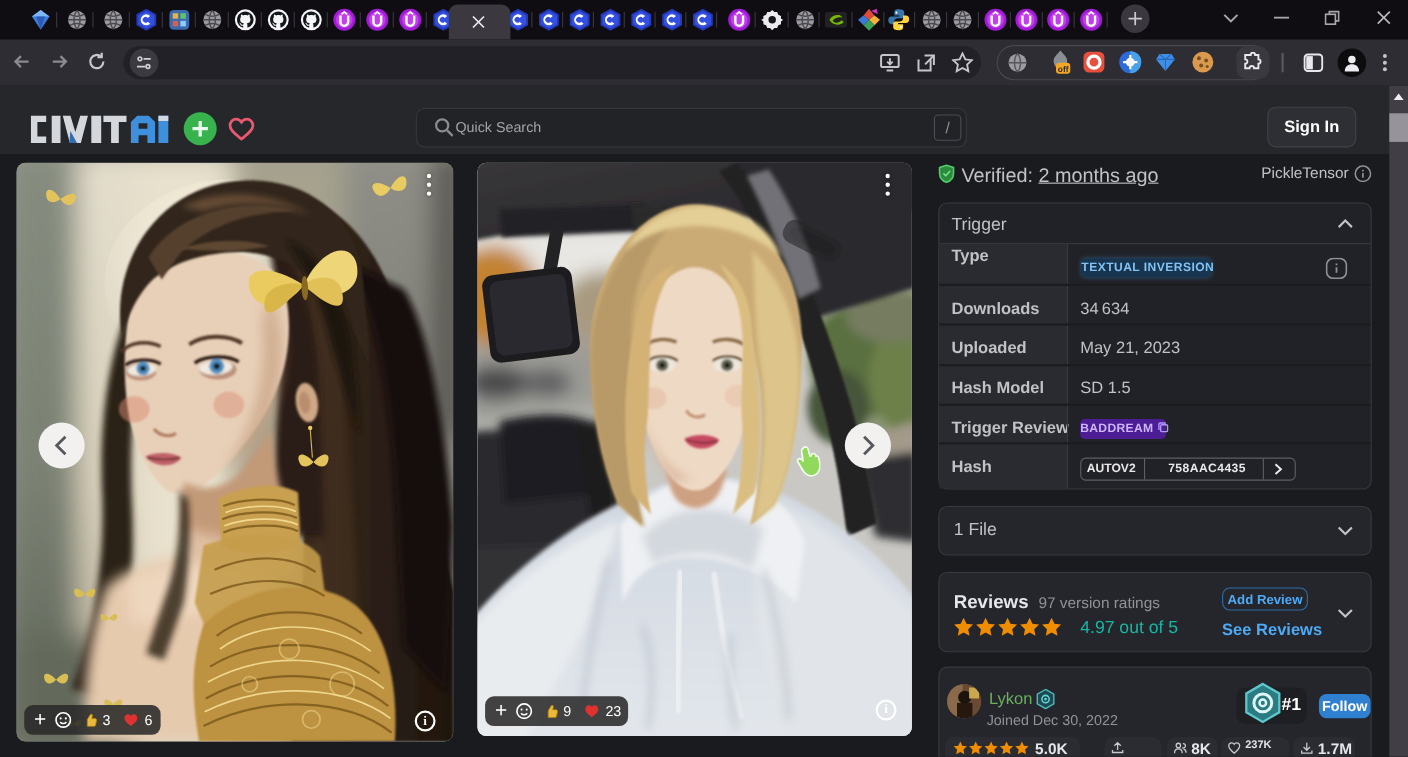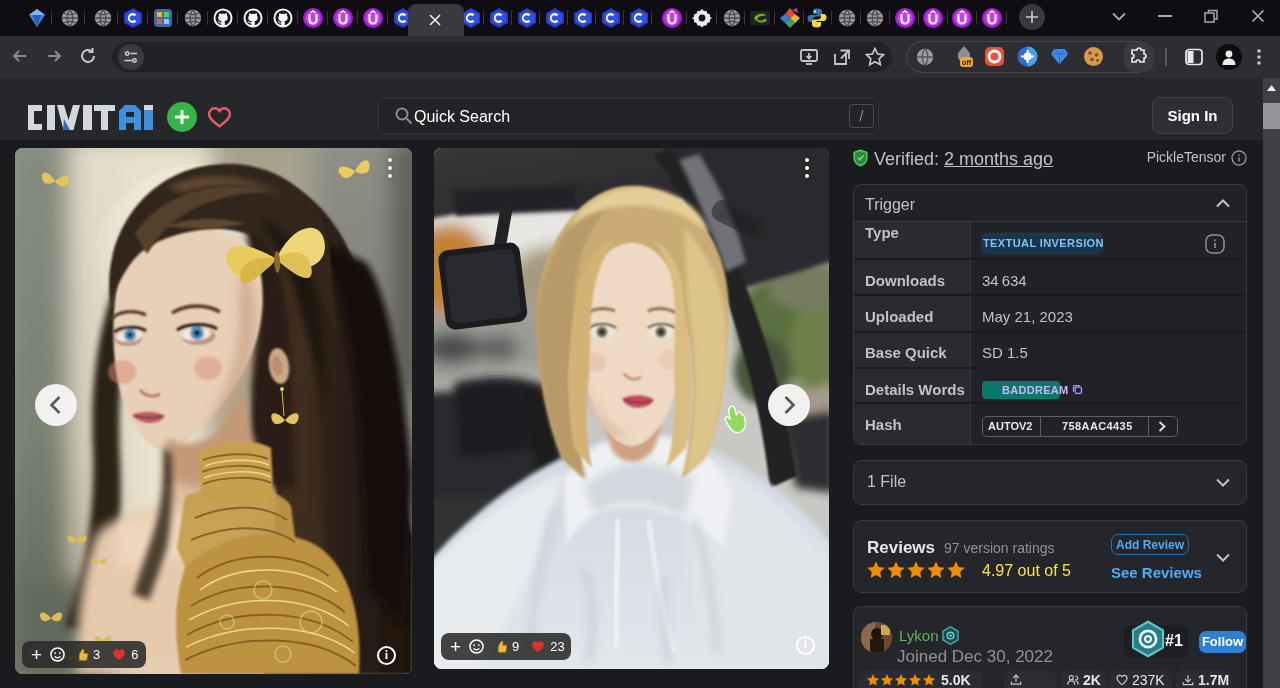--- a/index.html
+++ b/index.html
@@ -15,21 +15,21 @@
 #omnibox{position:absolute;left:112px;top:42px;width:780px;height:30px;border-radius:15px;background:#232128;}
 #tunechip{position:absolute;left:118px;top:44px;width:26px;height:26px;border-radius:13px;background:#3b3a41;}
 .navic{position:absolute;top:46px;}
 #urltext{position:absolute;left:148px;top:49px;font-size:14px;color:#9b9aa0;white-space:nowrap;letter-spacing:.2px;}
 #urltext b{color:#e9e8ec;font-weight:normal;}
 #extpill{position:absolute;left:906px;top:41px;width:248px;height:32px;border:1px solid #4a484e;border-radius:16px;}
 
 #siteheader{position:absolute;left:0;top:78px;width:1280px;height:62px;background:#26272b;}
 #searchbox{position:absolute;left:378px;top:98px;width:501px;height:36px;background:#222327;border:1px solid #36373c;border-radius:8px;}
 #slash{position:absolute;left:849px;top:104px;width:25px;height:24px;border:1px solid #4a4d55;border-radius:4px;color:#909296;font-size:14px;text-align:center;line-height:22px;}
-#qsearch{position:absolute;left:414px;top:108px;color:#ffffff;font-size:16px;}
+#qsearch{position:absolute;left:414px;top:108px;color:#a3a3a3;font-size:13px;}
 #signin{position:absolute;left:1152px;top:97px;width:81px;height:37px;background:#2e2f34;border:1px solid #404248;border-radius:8px;color:#fff;font-weight:bold;font-size:15px;text-align:center;line-height:35px;}
 
 #card1{position:absolute;left:15px;top:148px;width:397px;height:526px;border-radius:8px;overflow:hidden;background:#888;}
 #card2{position:absolute;left:434px;top:148px;width:395px;height:521px;border-radius:8px;overflow:hidden;background:#999;}
 .navbtn{position:absolute;width:42px;height:42px;border-radius:50%;background:#f2f1ef;color:#3a3a3a;text-align:center;line-height:42px;font-size:20px;font-weight:bold;}
 .dots3{position:absolute;width:4px;height:4px;border-radius:2px;background:#fff;box-shadow:0 8px 0 #fff,0 16px 0 #fff, 0 0 3px rgba(0,0,0,.5),0 8px 3px rgba(0,0,0,.5),0 16px 3px rgba(0,0,0,.5);}
 .reactbar{position:absolute;background:rgba(42,42,42,.88);border-radius:8px;display:flex;align-items:center;color:#fff;}
 .infoc{position:absolute;width:19px;height:19px;border-radius:50%;border:2px solid #fff;color:#fff;font-size:12px;font-weight:bold;text-align:center;line-height:15px;font-family:"Liberation Serif",serif;}
 
 .rpcard{position:absolute;left:853px;width:394px;background:#25262b;border:1px solid #373a40;border-radius:8px;}
@@ -706,41 +706,41 @@
     <div class="abs" style="left:865px;top:196px;font-size:16px;color:#c1c2c5;">Trigger</div>
     <svg style="position:absolute;left:1216px;top:199px" width="14" height="9" viewBox="0 0 14 9">
         <path d="M1 7.5 L7 1.5 L13 7.5" class="chev"></path>
       </svg>
     <div id="dtable">
       <div class="abs" style="left:854px;top:222px;width:116px;height:222px;background:#2a2b30;"></div>
       <div class="abs" style="left:854px;top:221px;width:392px;height:1px;background:#373a40;"></div>
       <div class="abs lbl" style="left:865px;top:224px;">Type</div>
       <div class="abs lbl" style="left:865px;top:272px;">Downloads</div>
       <div class="abs lbl" style="left:865px;top:308px;">Uploaded</div>
-      <div class="abs lbl" style="left:865px;top:344px;">Base Quick</div>
-      <div class="abs lbl" style="left:865px;top:381px;">Details Words</div>
+      <div class="abs lbl" style="left:865px;top:344px;">Hash Model</div>
+      <div class="abs lbl" style="left:865px;top:381px;">Trigger Review</div>
       <div class="abs lbl" style="left:865px;top:416px;">Hash</div>
       <div class="abs val" style="left:982px;top:272px;">34 634</div>
       <div class="abs val" style="left:982px;top:308px;">May 21, 2023</div>
       <div class="abs val" style="left:982px;top:344px;">SD 1.5</div>
 
       <div class="abs" style="left:970px;top:222px;width:1px;height:222px;background:#373a40;"></div>
       <div class="abs" style="left:854px;top:258px;width:392px;height:2px;background:#1b1c1f;"></div>
       <div class="abs" style="left:854px;top:294px;width:392px;height:2px;background:#1b1c1f;"></div>
       <div class="abs" style="left:854px;top:331px;width:392px;height:2px;background:#1b1c1f;"></div>
       <div class="abs" style="left:854px;top:367px;width:392px;height:2px;background:#1b1c1f;"></div>
       <div class="abs" style="left:854px;top:402px;width:392px;height:2px;background:#1b1c1f;"></div>
 
       <div class="abs" style="left:983px;top:235px;width:118px;height:17px;background:#173450;border-radius:4px;box-shadow:0 0 5px 0px rgba(77,171,247,.4);color:#82c3f2;font-size:11px;font-weight:bold;letter-spacing:.4px;text-align:center;line-height:17px;white-space:nowrap;">TEXTUAL INVERSION</div>
       <svg style="position:absolute;left:1205px;top:234px" width="20" height="20" viewBox="0 0 20 20">
           <rect x="1" y="1" width="18" height="18" rx="6" fill="none" stroke="#909296" stroke-width="1.5"></rect>
           <path d="M10 9 V14 M10 5.5 V7.2" stroke="#909296" stroke-width="1.6"></path>
         </svg>
 
-      <div class="abs" style="left:982px;top:381px;width:78px;height:18px;background:#0f766e;border-radius:4px;color:#cdb5fa;font-size:11px;font-weight:bold;letter-spacing:.3px;text-align:left;padding-left:20px;line-height:18px;white-space:nowrap;">BADDREAM <svg width="11" height="11" viewBox="0 0 14 14" style="vertical-align:-1px">
+      <div class="abs" style="left:982px;top:381px;width:78px;height:18px;background:#4c1d95;border-radius:4px;color:#cdb5fa;font-size:11px;font-weight:bold;letter-spacing:.3px;text-align:left;padding-left:0;line-height:18px;white-space:nowrap;">BADDREAM <svg width="11" height="11" viewBox="0 0 14 14" style="vertical-align:-1px">
             <rect x="4" y="4" width="8" height="8" rx="1.5" fill="none" stroke="#b197fc" stroke-width="1.6"></rect>
             <path d="M10 2 H3.5 A1.5 1.5 0 0 0 2 3.5 V10" fill="none" stroke="#b197fc" stroke-width="1.6"></path>
           </svg></div>
 
       <div class="abs" style="left:982px;top:416px;width:196px;height:21px;border:1px solid #5c5f66;border-radius:5px;"></div>
       <div class="abs" style="left:988px;top:420px;font-size:11px;font-weight:bold;color:#e8e8e8;">AUTOV2</div>
       <div class="abs" style="left:1040px;top:417px;width:1px;height:19px;background:#5c5f66;"></div>
       <div class="abs" style="left:1062px;top:420px;font-size:11px;font-weight:bold;color:#e8e8e8;letter-spacing:.4px;">758AAC4435</div>
       <div class="abs" style="left:1148px;top:417px;width:1px;height:19px;background:#5c5f66;"></div>
       <svg style="position:absolute;left:1158px;top:421px" width="8" height="11" viewBox="0 0 8 11">
@@ -764,39 +764,39 @@
       </svg>
     <svg id="stars1" class="abs" style="left:866px;top:560px;" width="100" height="20" viewBox="0 0 100 20">
       <g fill="#f08c00">
           <path id="st" d="M10 1.5 L12.6 7 L18.6 7.8 L14.2 12 L15.3 18 L10 15.1 L4.7 18 L5.8 12 L1.4 7.8 L7.4 7 Z"></path>
           <use href="#st" x="20"></use>
           <use href="#st" x="40"></use>
           <use href="#st" x="60"></use>
           <use href="#st" x="80"></use>
         </g>
     </svg>
-    <div class="abs" style="left:982px;top:562px;font-size:16px;color:#fde047;">4.97 out of 5</div>
+    <div class="abs" style="left:982px;top:562px;font-size:16px;color:#14b8a6;">4.97 out of 5</div>
 
     <div class="rpcard" style="top:606px;height:100px;"></div>
     <div class="abs" style="left:861px;top:622px;width:31px;height:31px;border-radius:50%;background:#7a5c42;overflow:hidden;">
       <svg width="31" height="31" viewBox="0 0 31 31">
           <rect width="31" height="31" fill="#6b4a33"></rect>
           <rect x="0" y="0" width="14" height="31" fill="#8a6a4a"></rect>
           <circle cx="16" cy="12" r="6" fill="#1d140e"></circle>
           <rect x="9" y="17" width="14" height="14" fill="#24180f"></rect>
           <rect x="20" y="3" width="9" height="10" fill="#caa84e"></rect>
         </svg>
     </div>
     <div class="abs" style="left:899px;top:627px;font-size:15px;color:#69b05f;">Lykon</div>
     <svg style="position:absolute;left:941px;top:626px" width="19" height="19" viewBox="0 0 24 24">
         <path d="M12 1 L21.5 6.5 V17.5 L12 23 L2.5 17.5 V6.5 Z" fill="#1b4a52" stroke="#4fb8ba" stroke-width="1.6"></path>
         <circle cx="12" cy="12" r="4.2" fill="none" stroke="#63d3d6" stroke-width="1.8"></circle>
         <circle cx="12" cy="12" r="1.6" fill="#63d3d6"></circle>
       </svg>
-    <div class="abs grey" style="left:897px;top:647px;font-size:17px;">Joined Dec 30, 2022</div>
+    <div class="abs grey" style="left:897px;top:647px;font-size:13px;">Joined Dec 30, 2022</div>
     <div class="abs" style="left:1124px;top:625px;width:64px;height:33px;background:#1e1f23;border-radius:8px;"></div>
     <svg style="position:absolute;left:1130px;top:620px" width="36" height="38" viewBox="0 0 24 25">
         <path d="M12 1 L22 6.8 V18.2 L12 24 L2 18.2 V6.8 Z" fill="#2b7b82" stroke="#5ec7cc" stroke-width="1.4"></path>
         <circle cx="12" cy="12.5" r="5.4" fill="none" stroke="#dff6f7" stroke-width="1.8"></circle>
         <circle cx="12" cy="12.5" r="2" fill="none" stroke="#dff6f7" stroke-width="1.5"></circle>
       </svg>
     <div class="abs" style="left:1165px;top:632px;font-size:16px;font-weight:bold;color:#fff;">#1</div>
     <div class="abs" style="left:1199px;top:631px;width:47px;height:22px;background:#2f80d0;border-radius:7px;color:#fff;font-size:13px;font-weight:bold;text-align:center;line-height:22px;">Follow</div>
 
     <div class="abs" style="left:859px;top:670px;width:123px;height:18px;background:#2b2c31;border-radius:8px 8px 0 0;"></div>
@@ -814,26 +814,26 @@
     <svg style="position:absolute;left:1009px;top:673px" width="14" height="14" viewBox="0 0 24 24">
         <path d="M12 15 V4 M7 8.5 L12 3.5 L17 8.5 M4 15 V19 H20 V15" stroke="#c8c9cd" stroke-width="2" fill="none"></path>
       </svg>
     <div class="abs" style="left:1027px;top:672px;font-size:14px;font-weight:bold;color:#eab308;margin-left:48px;">198</div>
     <div class="abs" style="left:1061px;top:670px;width:46px;height:18px;background:#2b2c31;border-radius:8px 8px 0 0;"></div>
     <svg style="position:absolute;left:1066px;top:673px" width="14" height="14" viewBox="0 0 24 24">
         <circle cx="9" cy="8" r="3.4" fill="none" stroke="#c8c9cd" stroke-width="2"></circle>
         <path d="M3 20 C3 15.5 5.5 13.5 9 13.5 C12.5 13.5 15 15.5 15 20" fill="none" stroke="#c8c9cd" stroke-width="2"></path>
         <path d="M16 5.2 A3.4 3.4 0 1 1 14.8 11.4 M17 13.8 C19.8 14.3 21 16.5 21 19.5" fill="none" stroke="#c8c9cd" stroke-width="2"></path>
       </svg>
-    <div class="abs" style="left:1083px;top:672px;font-size:14px;font-weight:bold;color:#e4e6ea;">2K</div>
+    <div class="abs" style="left:1083px;top:672px;font-size:14px;font-weight:bold;color:#e4e6ea;">8K</div>
     <div class="abs" style="left:1110px;top:670px;width:62px;height:18px;background:#2b2c31;border-radius:8px 8px 0 0;"></div>
     <svg style="position:absolute;left:1115px;top:673px" width="14" height="14" viewBox="0 0 24 24">
         <path d="M12 20 C7 16 3.5 13 3.5 9 C3.5 6 5.8 4 8.3 4 C10 4 11.3 5 12 6.2 C12.7 5 14 4 15.7 4 C18.2 4 20.5 6 20.5 9 C20.5 13 17 16 12 20 Z" fill="none" stroke="#c8c9cd" stroke-width="2"></path>
       </svg>
-    <div class="abs" style="left:1132px;top:672px;font-size:14px;font-weight:normal;color:#e4e6ea;">237K</div>
+    <div class="abs" style="left:1132px;top:672px;font-size:10px;font-weight:bold;color:#e4e6ea;">237K</div>
     <div class="abs" style="left:1176px;top:670px;width:56px;height:18px;background:#2b2c31;border-radius:8px 8px 0 0;"></div>
     <svg style="position:absolute;left:1181px;top:673px" width="14" height="14" viewBox="0 0 24 24">
         <path d="M12 4 V15 M7 10.5 L12 15.5 L17 10.5 M4 16 V20 H20 V16" stroke="#c8c9cd" stroke-width="2" fill="none"></path>
       </svg>
     <div class="abs" style="left:1198px;top:672px;font-size:14px;font-weight:bold;color:#e4e6ea;">1.7M</div>
   </div>
 
   <div id="sbar">
       <div class="thumb"></div>
     </div>

